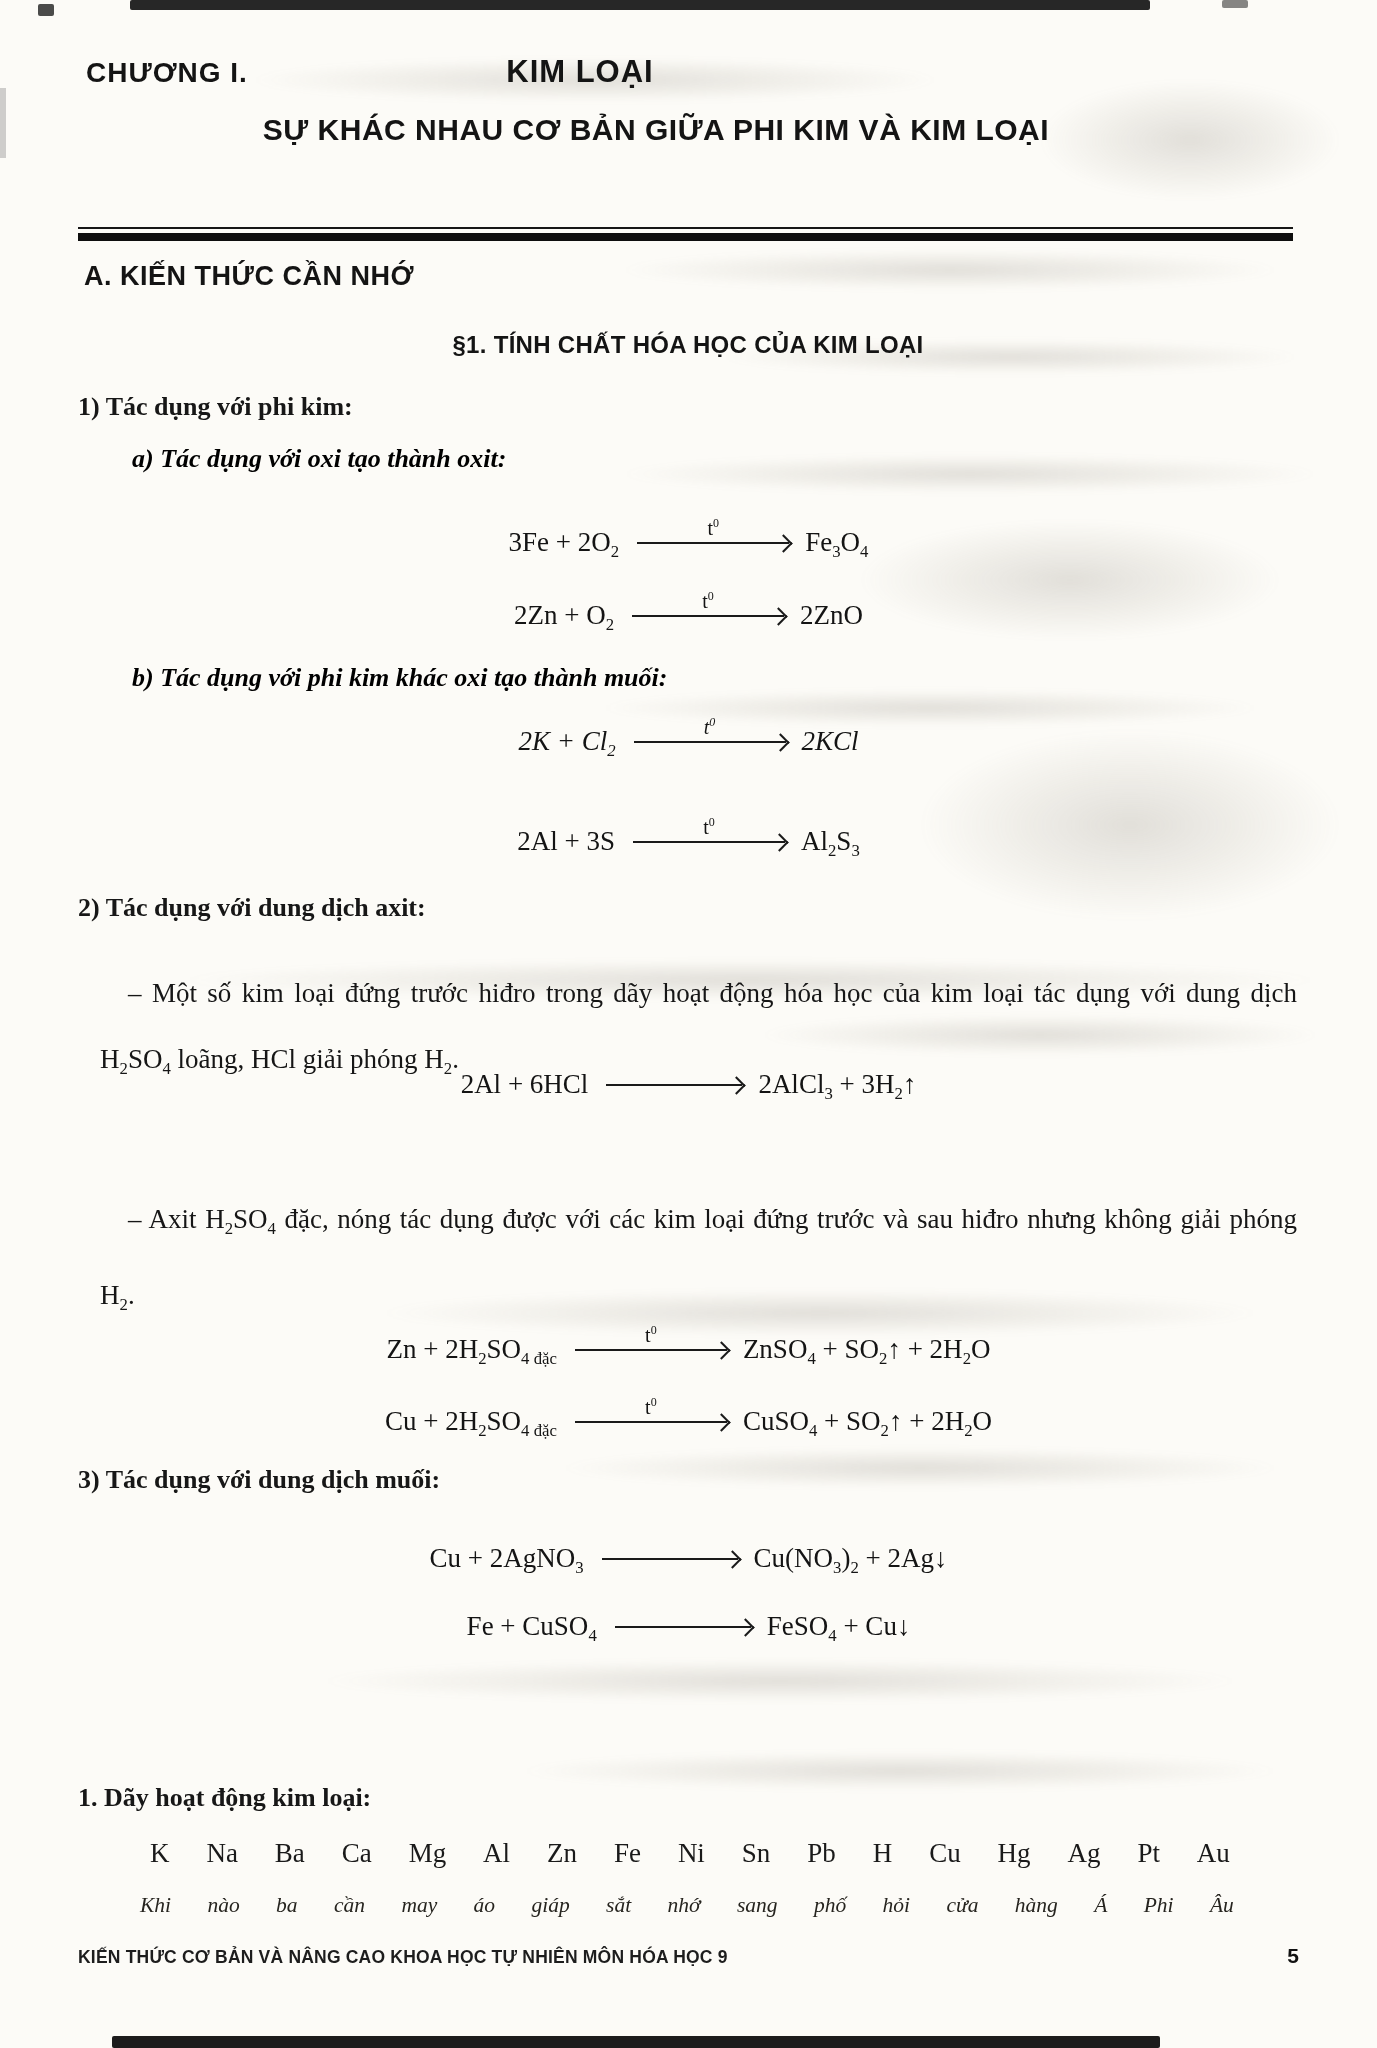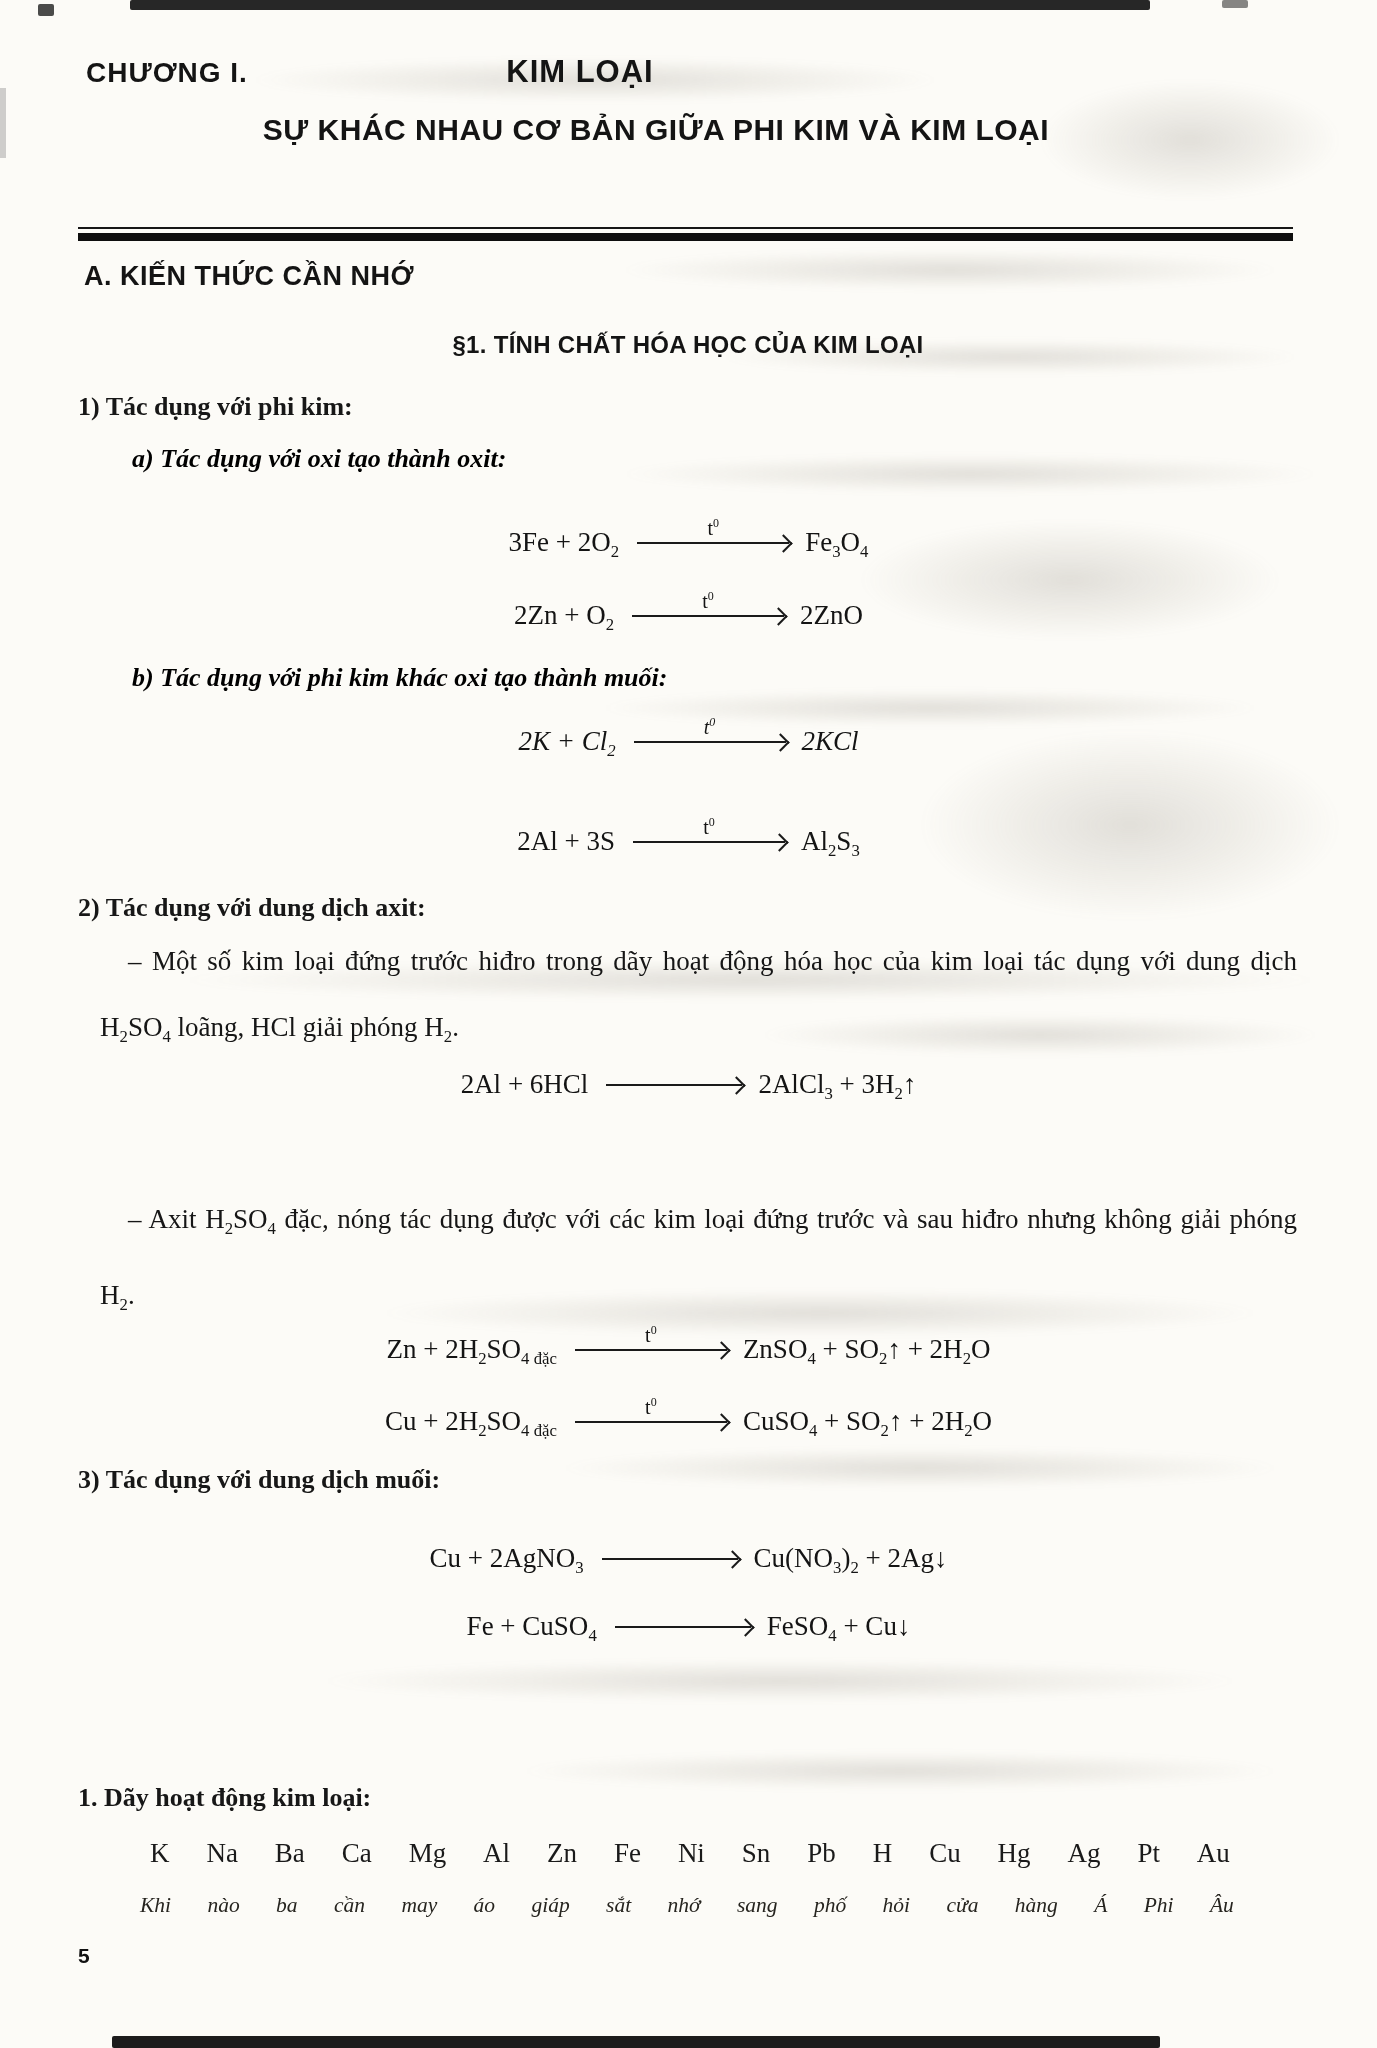--- a/index.html
+++ b/index.html
@@ -28,21 +28,21 @@
   .h1-3{top:1465px;left:78px;}
   .h2-1{top:1783px;left:78px;}
   .sub-heading{font-style:italic;font-weight:700;font-size:26px;color:#000000;}
   .sub-a{top:444px;left:132px;}
   .sub-b{top:663px;left:132px;}
   
   .para{
     left:100px;width:1197px;font-size:27px;line-height:66px;
     text-align:justify;text-indent:28px;color:#161616;
   }
-  .para1{top:928px;}
+  .para1{top:960px;}
   .para2{top:1186px;}
   
   .eq-row{left:0;width:1377px;text-align:center;font-size:27px;line-height:42px;color:#141414;white-space:nowrap;}
   .eq0{top:521px;}.eq1{top:594px;}.eq2{top:720px;font-style:italic;}.eq3{top:820px;}
   .eq4{top:1063px;}.eq5{top:1133px;}.eq6{top:1328px;}.eq7{top:1400px;}
   .eq8{top:1537px;}.eq9{top:1605px;}
   .eq-arrow{position:relative;display:inline-block;width:152px;height:2px;background:#1a1a1a;vertical-align:7px;margin:0 16px 0 18px;}
   .eq-arrow.nocond{width:136px;}
   .eq-arrow::after{
     content:"";position:absolute;right:-1px;top:-5px;width:11px;height:11px;
@@ -177,16 +177,17 @@
       <span>phố</span>
       <span>hỏi</span>
       <span>cửa</span>
       <span>hàng</span>
       <span>Á</span>
       <span>Phi</span>
       <span>Âu</span>
     </div>
 
   <div class="abs footer">
+    <span class="hsans footer-text">KIẾN THỨC CƠ BẢN VÀ NÂNG CAO KHOA HỌC TỰ NHIÊN MÔN HÓA HỌC 9</span>
     <span class="footer-page">5</span>
   </div>
 
 </div>
 
 </body></html>

